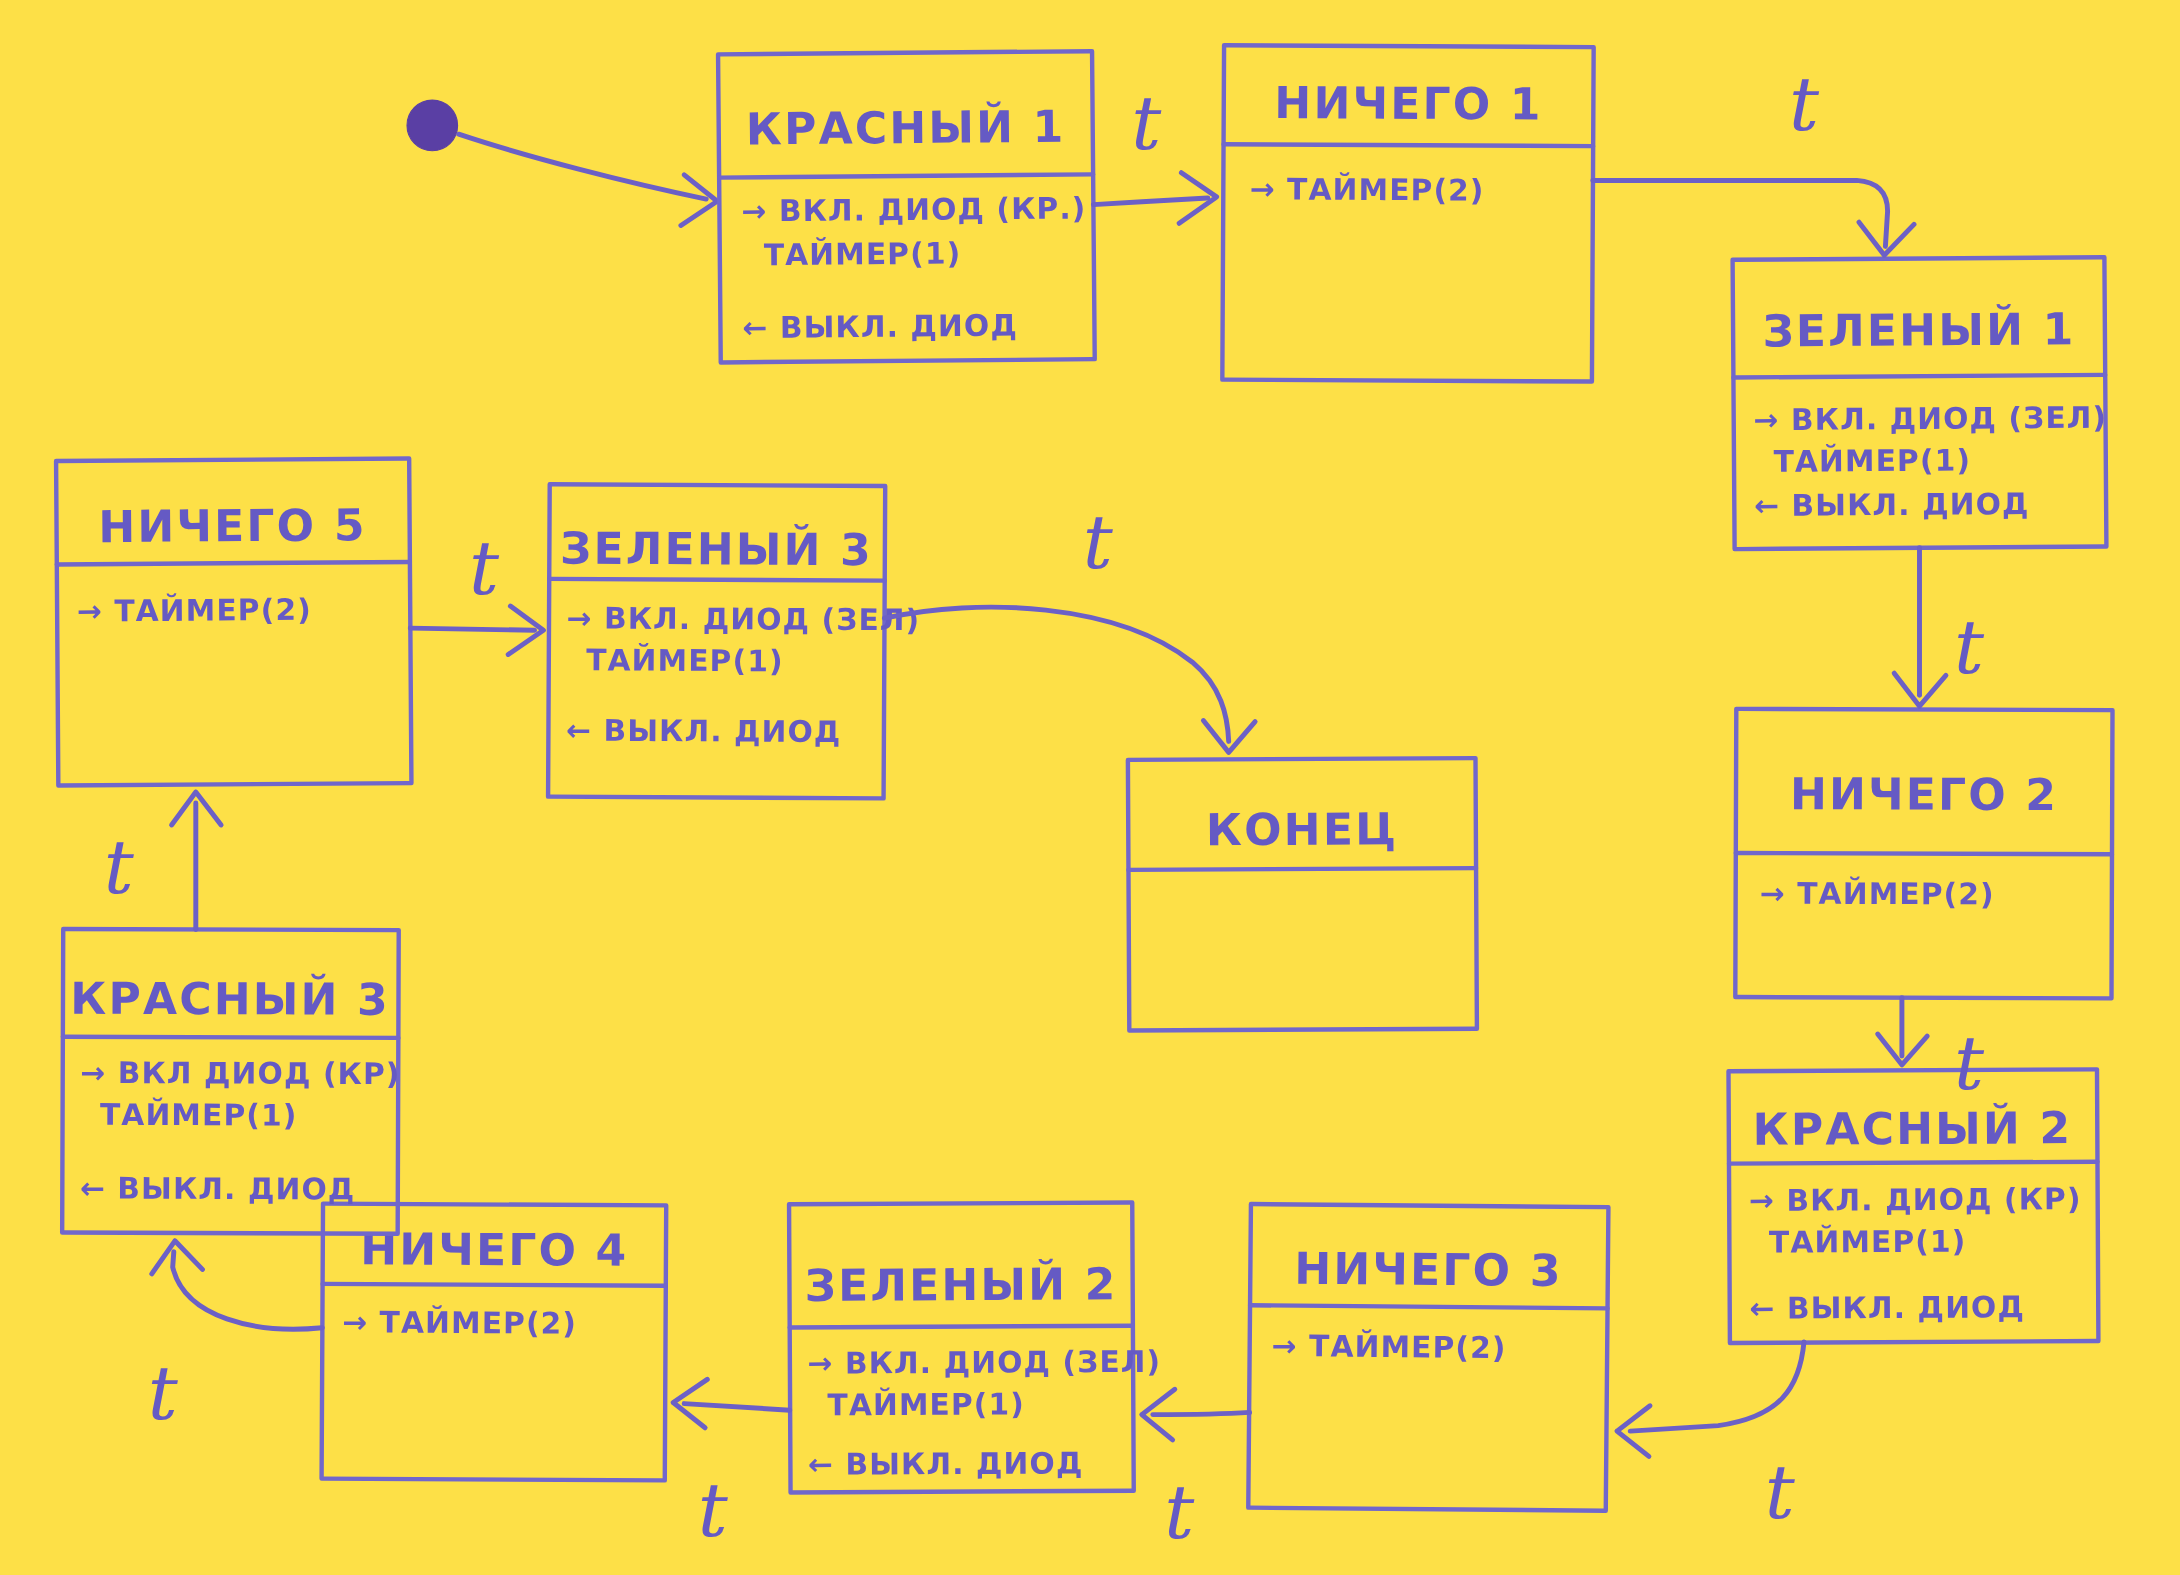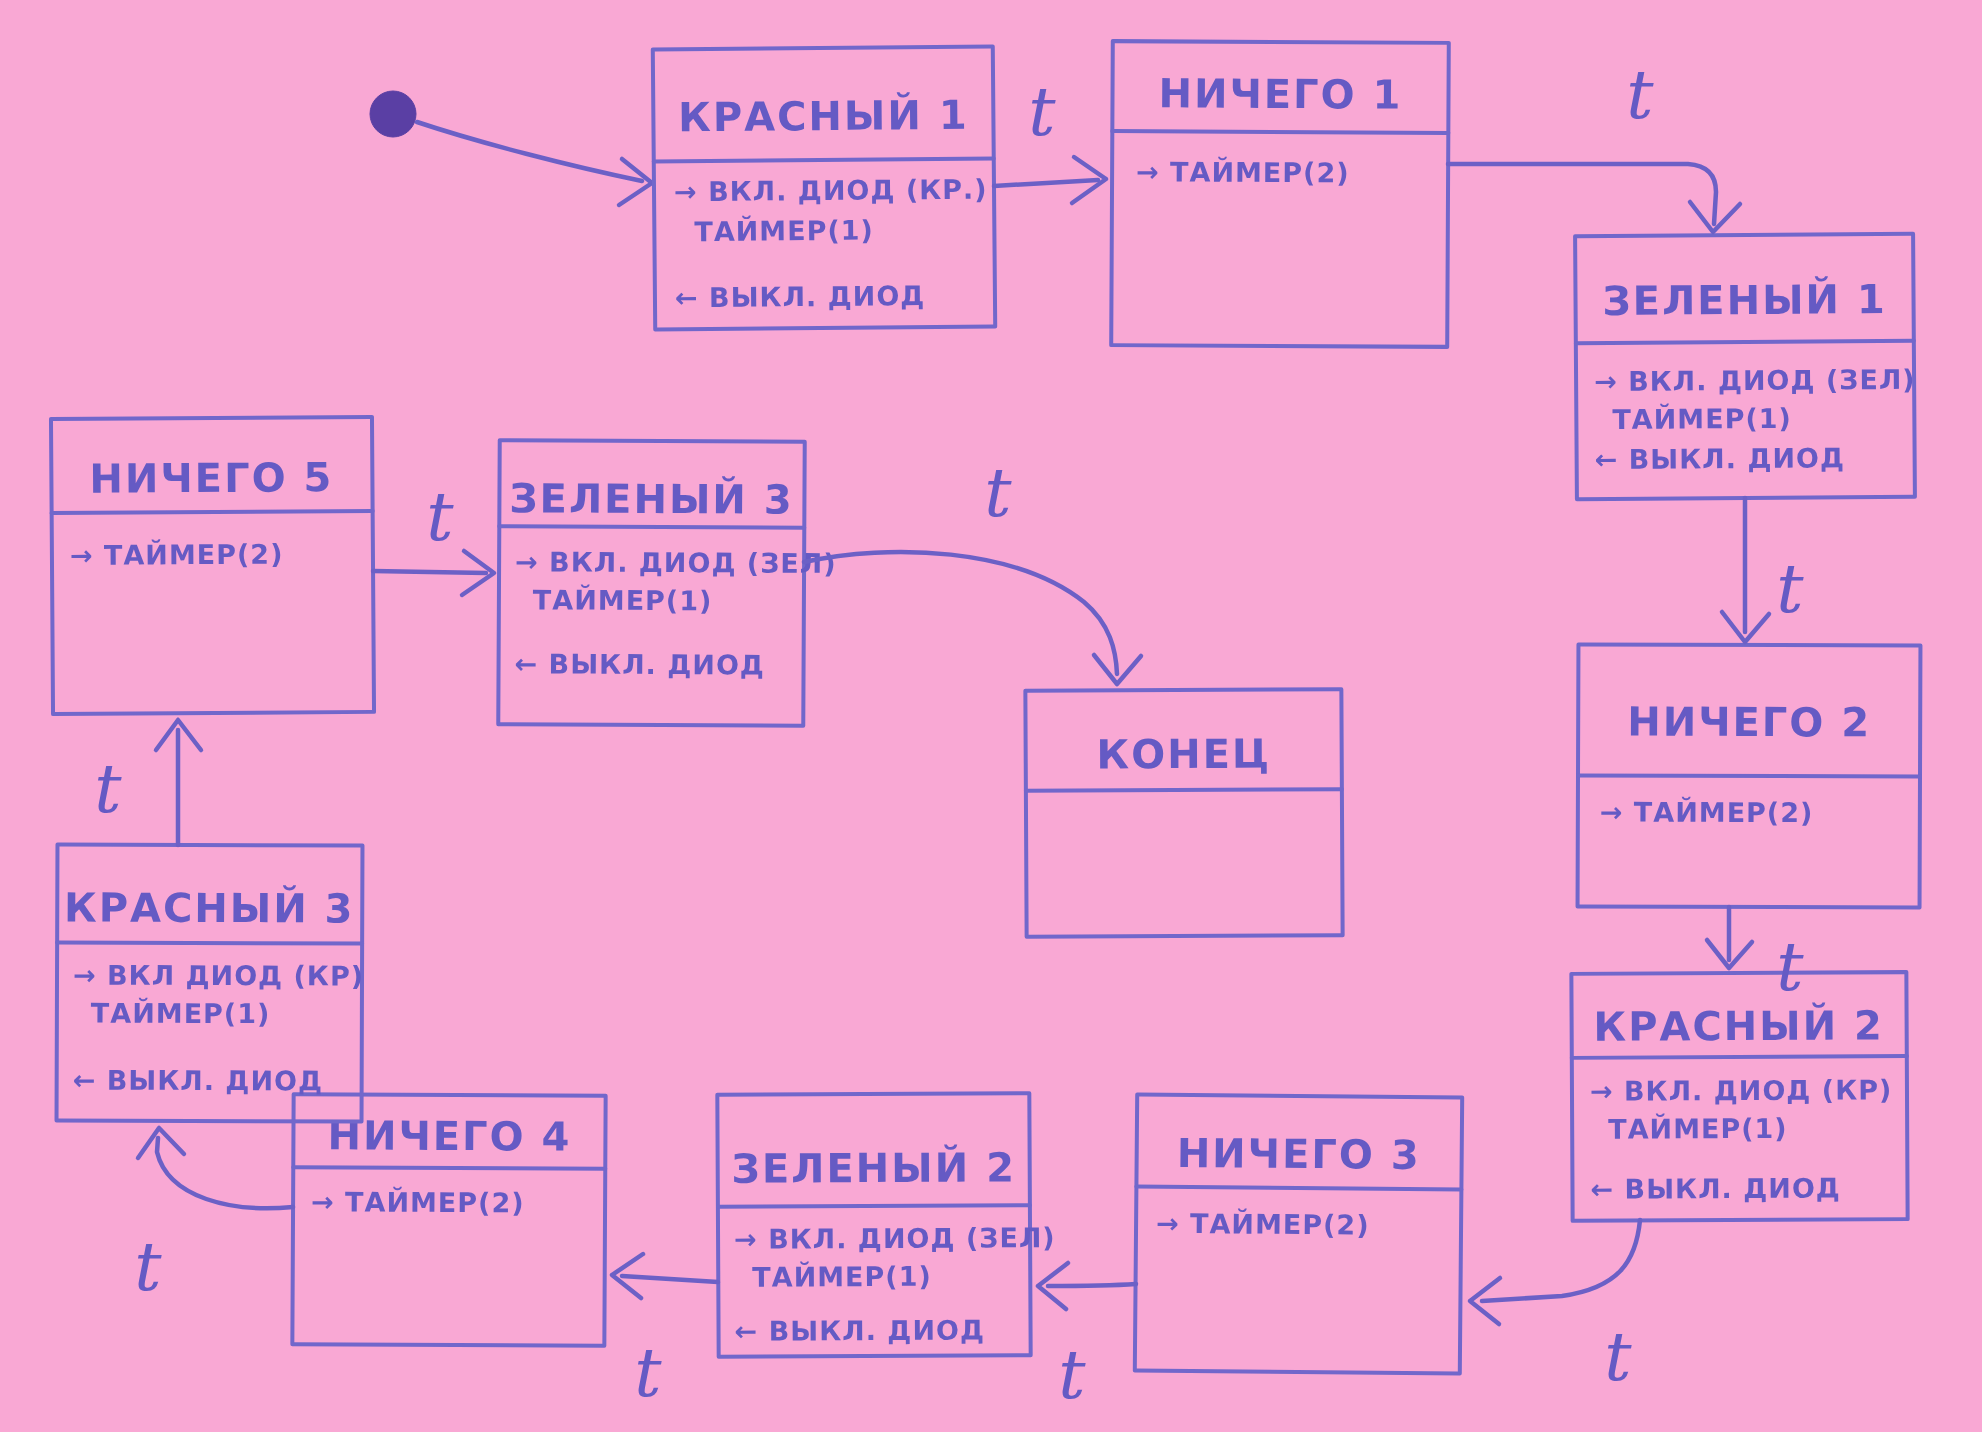--- a/index.html
+++ b/index.html
@@ -1,20 +1,20 @@
 <!DOCTYPE html>
 <html><head>
 <meta charset="utf-8">
 <style>
   html,body{margin:0;padding:0;}
   body{background:#e8e8e8;}
   .page{
     position:relative;
     width:1982px;height:1432px;
-    background:#f9a8d4;
+    background:#fde047;
     overflow:hidden;
     font-family:"DejaVu Sans",sans-serif;
   }
   svg{position:absolute;left:0;top:0;}
   .box{
     fill:none;
     stroke:#7167cb;
     stroke-width:4;
     stroke-linecap:round;
     stroke-linejoin:round;

